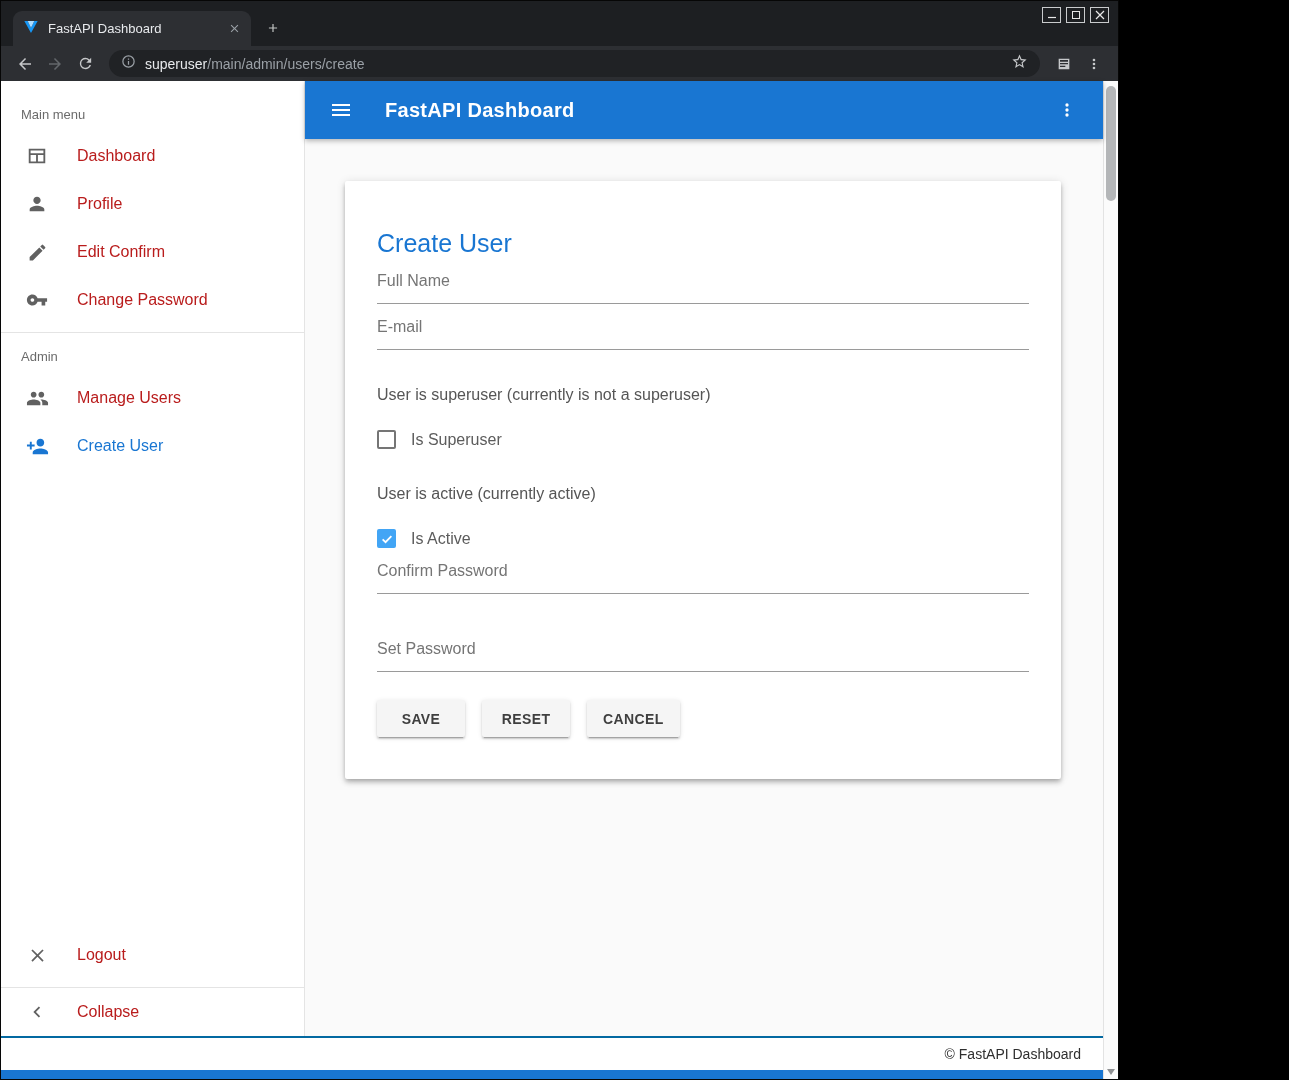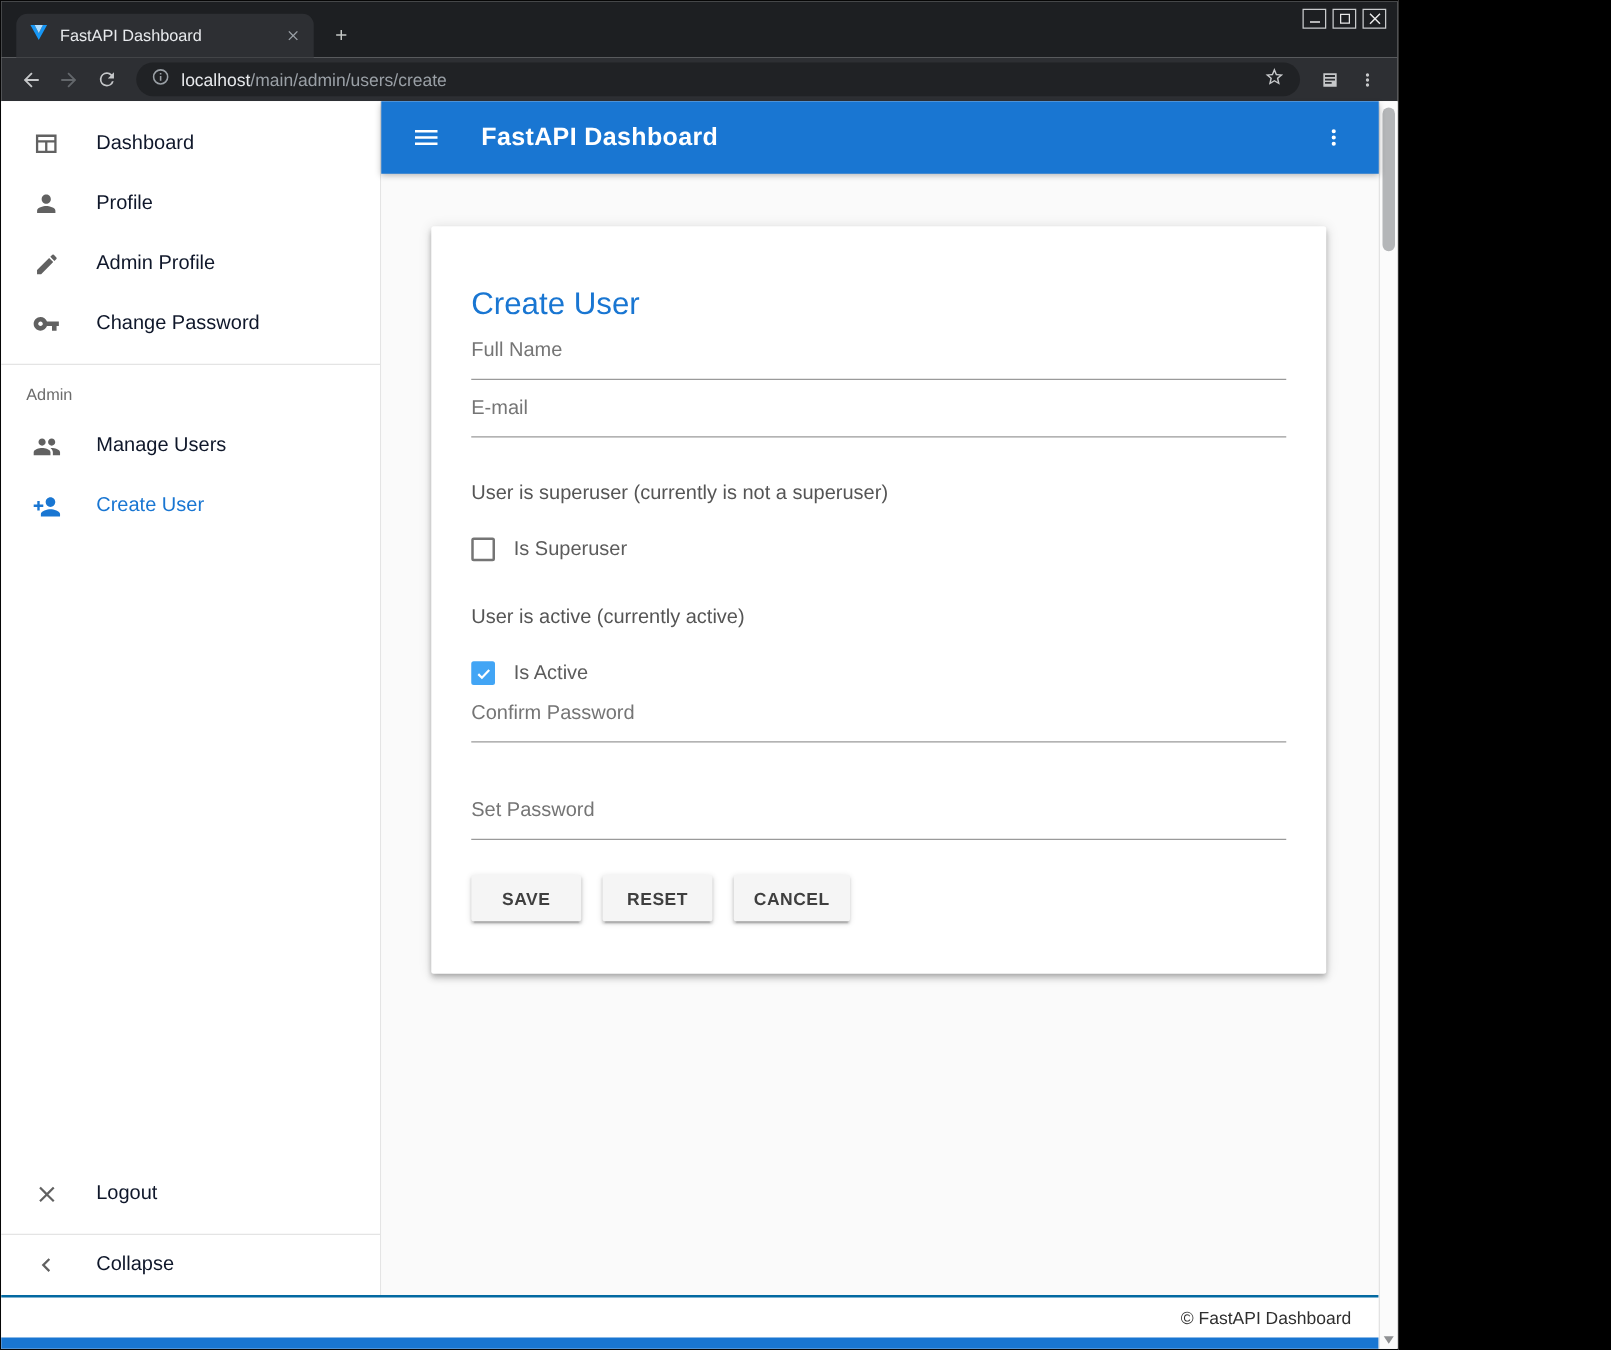--- a/index.html
+++ b/index.html
@@ -25,21 +25,21 @@
   .url .path { color:#9aa0a6; }
 
   
   .viewport { flex:1; position:relative; display:flex; background:#fafafa; min-height:0; }
   .page-col { flex:1; display:flex; flex-direction:column; margin-right:15px; min-width:0; }
   .body-row { flex:1; display:flex; min-height:0; }
 
   
   .sidebar { flex:0 0 304px; width:304px; background:#fff; border-right:1px solid #e4e4e4; display:flex; flex-direction:column; padding-top:10px; }
   .side-label { padding:16px 20px 10px; font-size:13px; color:#6b6b6b; }
-  .side-item { flex:0 0 48px; display:flex; align-items:center; padding-left:24px; cursor:pointer; color:#0f172a; }
+  .side-item { flex:0 0 48px; display:flex; align-items:center; padding-left:24px; cursor:pointer; color:#b91c1c; }
   .side-item .ic { width:24px; height:24px; color:#616161; display:flex; align-items:center; justify-content:center; }
   .side-item .lbl { margin-left:28px; font-size:16px; }
   .side-item.active, .side-item.active .ic { color:#1976d2; }
   .side-divider { height:1px; background:#e4e4e4; margin-top:8px; }
   .side-spacer { flex:1; }
   .ic svg, .navbtn svg, .abtn svg { display:block; }
 
   
   .main { flex:1; display:flex; flex-direction:column; min-width:0; background:#fafafa; }
   .appbar { flex:0 0 58px; background:#1976d2; display:flex; align-items:center; padding:0 22px; color:#fff; box-shadow:0 2px 5px rgba(0,0,0,.28); position:relative; z-index:2; }
@@ -129,21 +129,21 @@
       <svg width="17" height="17" viewBox="0 0 24 24">
           <path fill="currentColor" d="M17.65 6.35A7.95 7.95 0 0 0 12 4a8 8 0 1 0 7.73 10h-2.08A6 6 0 1 1 12 6c1.66 0 3.14.69 4.22 1.78L13 11h7V4l-2.35 2.35z"></path>
         </svg>
     </span>
     <div class="omnibox">
       <span>
         <svg width="15" height="15" viewBox="0 0 24 24">
             <path fill="#9aa0a6" d="M11 7h2v2h-2V7m0 4h2v6h-2v-6m1-9a10 10 0 1 0 0 20 10 10 0 0 0 0-20m0 18a8 8 0 1 1 0-16 8 8 0 0 1 0 16z"></path>
           </svg>
       </span>
-      <span class="url"><span class="host">localhost</span><span class="path">/main/admin/users/create</span></span>
+      <span class="url"><span class="host">superuser</span><span class="path">/main/admin/users/create</span></span>
       <span>
         <svg width="17" height="17" viewBox="0 0 24 24">
             <path fill="#c6c8ca" d="M22 9.24l-7.19-.62L12 2 9.19 8.63 2 9.24l5.46 4.73L5.82 21 12 17.27 18.18 21l-1.63-7.03L22 9.24zM12 15.4l-3.76 2.27 1-4.28-3.32-2.88 4.38-.38L12 6.1l1.71 4.04 4.38.38-3.32 2.88 1 4.28L12 15.4z"></path>
           </svg>
       </span>
     </div>
     <span class="navbtn">
       <svg width="16" height="16" viewBox="0 0 24 24">
           <path fill="currentColor" fill-rule="evenodd" d="M4 4h16v16H4V4zm2 2v2.5h12V6H6zm0 4.5v2h12v-2H6zm0 4v2h8v-2H6z"></path>
         </svg>
@@ -153,20 +153,21 @@
           <path fill="currentColor" d="M12 8a2 2 0 1 0-2-2 2 2 0 0 0 2 2zm0 2a2 2 0 1 0 2 2 2 2 0 0 0-2-2zm0 6a2 2 0 1 0 2 2 2 2 0 0 0-2-2z"></path>
         </svg>
     </span>
   </div>
 
   <div class="viewport">
     <div class="page-col">
       <div class="body-row">
 
         <aside class="sidebar">
+          <div class="side-label">Main menu</div>
 
           <div class="side-item">
             <span class="ic">
               <svg width="22" height="22" viewBox="0 0 24 24">
                   <path fill="currentColor" fill-rule="evenodd" d="M3 4h18v16H3V4zm2 2v3h14V6H5zm0 5v7h6v-7H5zm8 0v7h6v-7h-6z"></path>
                 </svg>
             </span>
             <span class="lbl">Dashboard</span>
           </div>
 
@@ -178,21 +179,21 @@
             </span>
             <span class="lbl">Profile</span>
           </div>
 
           <div class="side-item">
             <span class="ic">
               <svg width="21" height="21" viewBox="0 0 24 24">
                   <path fill="currentColor" d="M3 17.25V21h3.75L17.81 9.94l-3.75-3.75L3 17.25zM20.71 7.04c.39-.39.39-1.02 0-1.41l-2.34-2.34a.996.996 0 0 0-1.41 0l-1.83 1.83 3.75 3.75 1.83-1.83z"></path>
                 </svg>
             </span>
-            <span class="lbl">Admin Profile</span>
+            <span class="lbl">Edit Confirm</span>
           </div>
 
           <div class="side-item">
             <span class="ic">
               <svg width="22" height="22" viewBox="0 0 24 24">
                   <path fill="currentColor" d="M12.65 10C11.83 7.67 9.61 6 7 6c-3.31 0-6 2.69-6 6s2.69 6 6 6c2.61 0 4.83-1.67 5.65-4H17v4h4v-4h2v-4H12.65zM7 14c-1.1 0-2-.9-2-2s.9-2 2-2 2 .9 2 2-.9 2-2 2z"></path>
                 </svg>
             </span>
             <span class="lbl">Change Password</span>
           </div>

